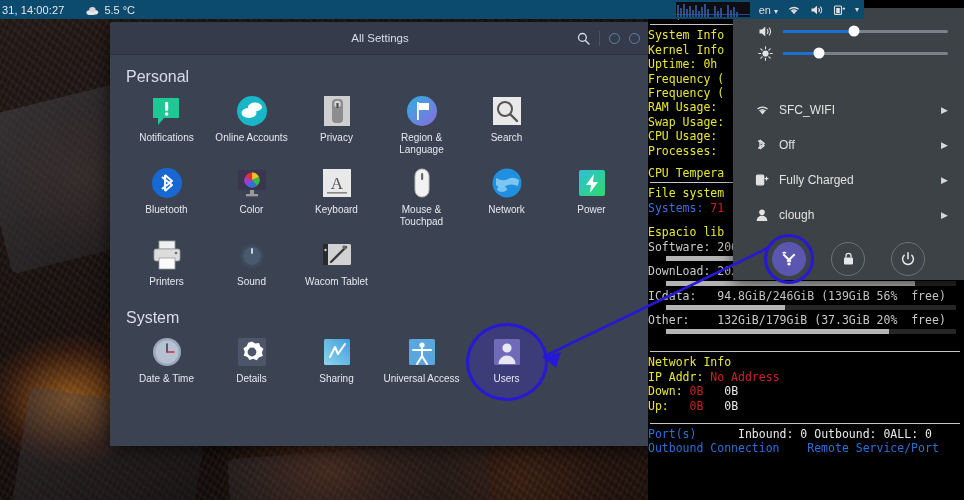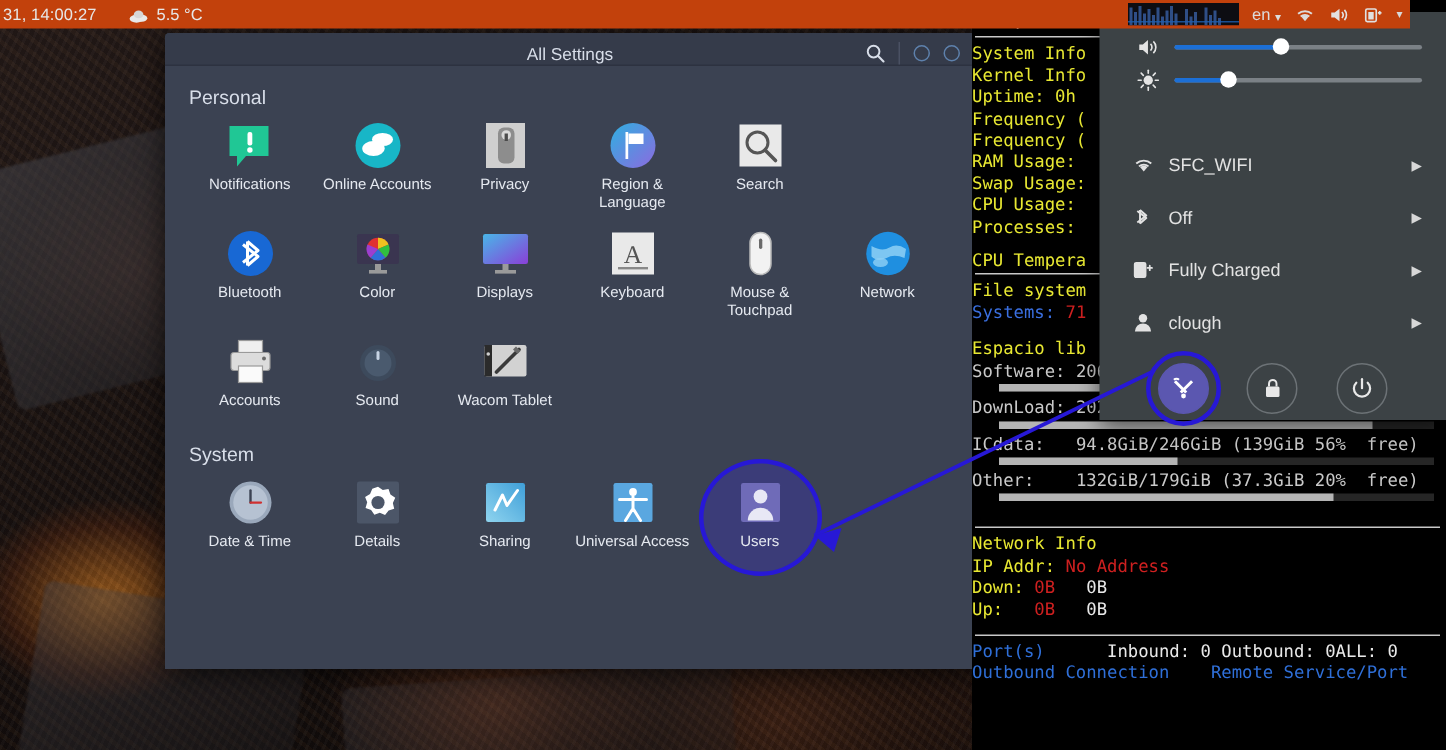--- a/index.html
+++ b/index.html
@@ -31,22 +31,22 @@
   }
   #desktop .plate {
     position: absolute;
     background: linear-gradient(140deg, rgba(70,70,76,0.55), rgba(28,26,28,0.55));
     border-radius: 6px;
     filter: blur(0.6px);
   }
 
   
   #topbar {
-    position: absolute; left: 0; top: 0; width: 940px; height: 19px;
-    background: #c2410c;
+    position: absolute; left: 0; top: 0; width: 864px; height: 19px;
+    background: #0c4a6e;
     color: #e7e7e7; font-size: 11px;
     display: flex; align-items: center;
     z-index: 50;
   }
   #topbar .clock { margin-left: 2px; white-space: nowrap; letter-spacing: 0.1px; }
   #topbar .weather { margin-left: 22px; display: flex; align-items: flex-end; gap: 5px; }
   #topbar .spacer { flex: 1; }
   #topbar .tray { display: flex; align-items: center; gap: 9px; margin-right: 5px; }
   .graphlet { width: 74px; height: 15px; display: block; }
   .lang { font-size: 11px; color: #dcdcdc; display: flex; align-items: flex-end; gap: 3px; }
@@ -54,36 +54,36 @@
   
   #settings {
     position: absolute; left: 110px; top: 22px; width: 540px; height: 424px;
     background: #3b4252;
     border-radius: 3px 3px 0 0;
     box-shadow: 0 3px 18px rgba(0,0,0,0.65);
     z-index: 20;
     overflow: hidden;
   }
   #settings .titlebar {
-    height: 22px; background: #353b4a;
-    display: flex; align-items: flex-end; padding: 0 10px;
+    height: 33px; background: #353b4a;
+    display: flex; align-items: center; padding: 0 10px;
     border-bottom: 1px solid #2d3240;
     position: relative;
   }
   #settings .titlebar .title {
     position: absolute; left: 0; right: 0; text-align: center;
     font-size: 11.5px; color: #d8dee9; pointer-events: none;
   }
   #settings .titlebar .right { margin-left: auto; display: flex; align-items: center; gap: 9px; z-index: 2; }
   .circ-btn { width: 11px; height: 11px; border-radius: 50%; border: 1.4px solid #5e81ac; }
   .vsep { width: 1px; height: 15px; background: #4a5163; }
 
   .content { padding: 8px 14px 0 14px; }
   .section-hd {
-    font-size: 13px; color: #d8dee9; margin: 5px 0 2px 2px;
+    font-size: 16px; color: #d8dee9; margin: 5px 0 2px 2px;
   }
   .grid { display: flex; flex-wrap: wrap; }
   .tile {
     width: 85px; height: 72px;
     display: flex; flex-direction: column; align-items: center;
     padding-top: 6px;
     position: relative;
   }
   .tile .ic { width: 34px; height: 34px; margin-bottom: 4px; }
   .tile .lbl {
@@ -329,34 +329,20 @@
           <rect x="11" y="28" width="12" height="2.4" fill="#9a9a9a"></rect>
           <circle cx="17" cy="14" r="7.5" fill="#e03030"></circle>
           <path d="M17 14 L17 6.5 A7.5 7.5 0 0 1 24 11 Z" fill="#f0c020"></path>
           <path d="M17 14 L24 11 A7.5 7.5 0 0 1 22 19.8 Z" fill="#30c040"></path>
           <path d="M17 14 L22 19.8 A7.5 7.5 0 0 1 12 19.8 Z" fill="#2f6fd8"></path>
           <path d="M17 14 L12 19.8 A7.5 7.5 0 0 1 10 11 Z" fill="#9b3fd0"></path>
         </svg>
         <span class="lbl">Color</span>
       </div>
 
-      <div class="tile">
-        <svg class="ic" viewBox="0 0 34 34">
-          <defs>
-              <linearGradient id="dpG" x1="0" y1="0" x2="1" y2="1">
-            <stop offset="0" stop-color="#49b6e8"></stop>
-                <stop offset="1" stop-color="#8a3fd8"></stop>
-              </linearGradient>
-            </defs>
-          <rect x="2" y="4" width="30" height="20" rx="1.5" fill="url(#dpG)"></rect>
-          <rect x="15" y="24" width="4" height="4" fill="#9a9a9a"></rect>
-          <rect x="10" y="28" width="14" height="2.4" fill="#9a9a9a"></rect>
-        </svg>
-        <span class="lbl">Displays</span>
-      </div>
 
       <div class="tile">
         <svg class="ic" viewBox="0 0 34 34">
           <rect x="3" y="3" width="28" height="28" fill="#e9e9e9"></rect>
           <text x="17" y="23" font-size="17" text-anchor="middle" fill="#555" font-family="Liberation Serif, serif">A</text>
           <rect x="7" y="26" width="20" height="1.6" fill="#888"></rect>
         </svg>
         <span class="lbl">Keyboard</span>
       </div>
 
@@ -370,29 +356,42 @@
 
       <div class="tile">
         <svg class="ic" viewBox="0 0 34 34">
           <circle cx="17" cy="17" r="14.5" fill="#1f8fe0"></circle>
           <path d="M6 12 q7 4 12 1 q5 -3 11 1 l-1 6 q-7 -3 -12 0 q-6 3 -10 -1 Z" fill="#8ed0f5" opacity="0.85"></path>
           <ellipse cx="12" cy="23" rx="5" ry="3" fill="#8ed0f5" opacity="0.8"></ellipse>
         </svg>
         <span class="lbl">Network</span>
       </div>
 
+      <div class="tile">
+        <svg class="ic" viewBox="0 0 34 34">
+          <defs>
+              <linearGradient id="pwG" x1="0" y1="0" x2="1" y2="1">
+            <stop offset="0" stop-color="#2fc0d8"></stop>
+                <stop offset="1" stop-color="#2fd86a"></stop>
+              </linearGradient>
+            </defs>
+          <rect x="4" y="4" width="26" height="26" rx="2" fill="url(#pwG)"></rect>
+          <path d="M19 8 L11 19 h5 l-1 8 8 -11 h-5 Z" fill="#fff"></path>
+        </svg>
+        <span class="lbl">Power</span>
+      </div>
 
       <div class="tile">
         <svg class="ic" viewBox="0 0 34 34">
           <rect x="9" y="3" width="16" height="8" fill="#f0f0f0" stroke="#9a9a9a" stroke-width="0.8"></rect>
           <rect x="4" y="11" width="26" height="12" rx="2" fill="#dcdcdc" stroke="#9a9a9a" stroke-width="0.8"></rect>
           <rect x="9" y="20" width="16" height="11" fill="#fafafa" stroke="#9a9a9a" stroke-width="0.8"></rect>
           <circle cx="26" cy="15" r="1.3" fill="#6a6a6a"></circle>
         </svg>
-        <span class="lbl">Accounts</span>
+        <span class="lbl">Printers</span>
       </div>
 
       <div class="tile">
         <svg class="ic" viewBox="0 0 34 34">
           <circle cx="17" cy="18" r="12" fill="#3d4a5c"></circle>
           <circle cx="17" cy="18" r="9" fill="#4a5a6e"></circle>
           <rect x="16" y="10" width="2" height="6" rx="1" fill="#c7d4e4"></rect>
         </svg>
         <span class="lbl">Sound</span>
       </div>

